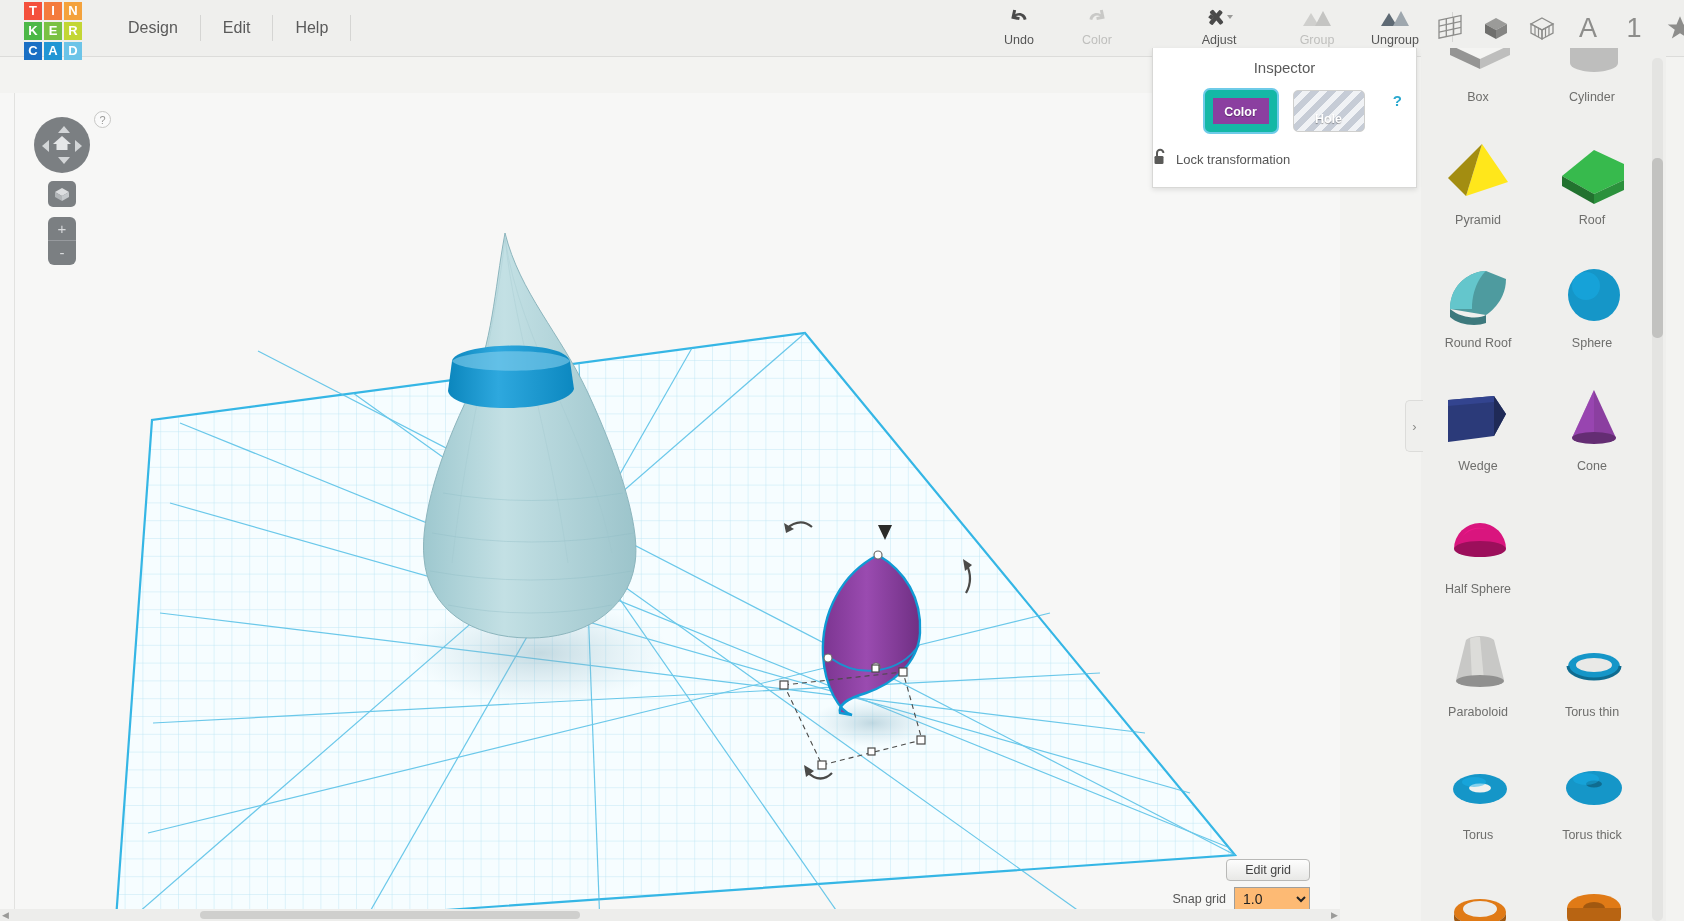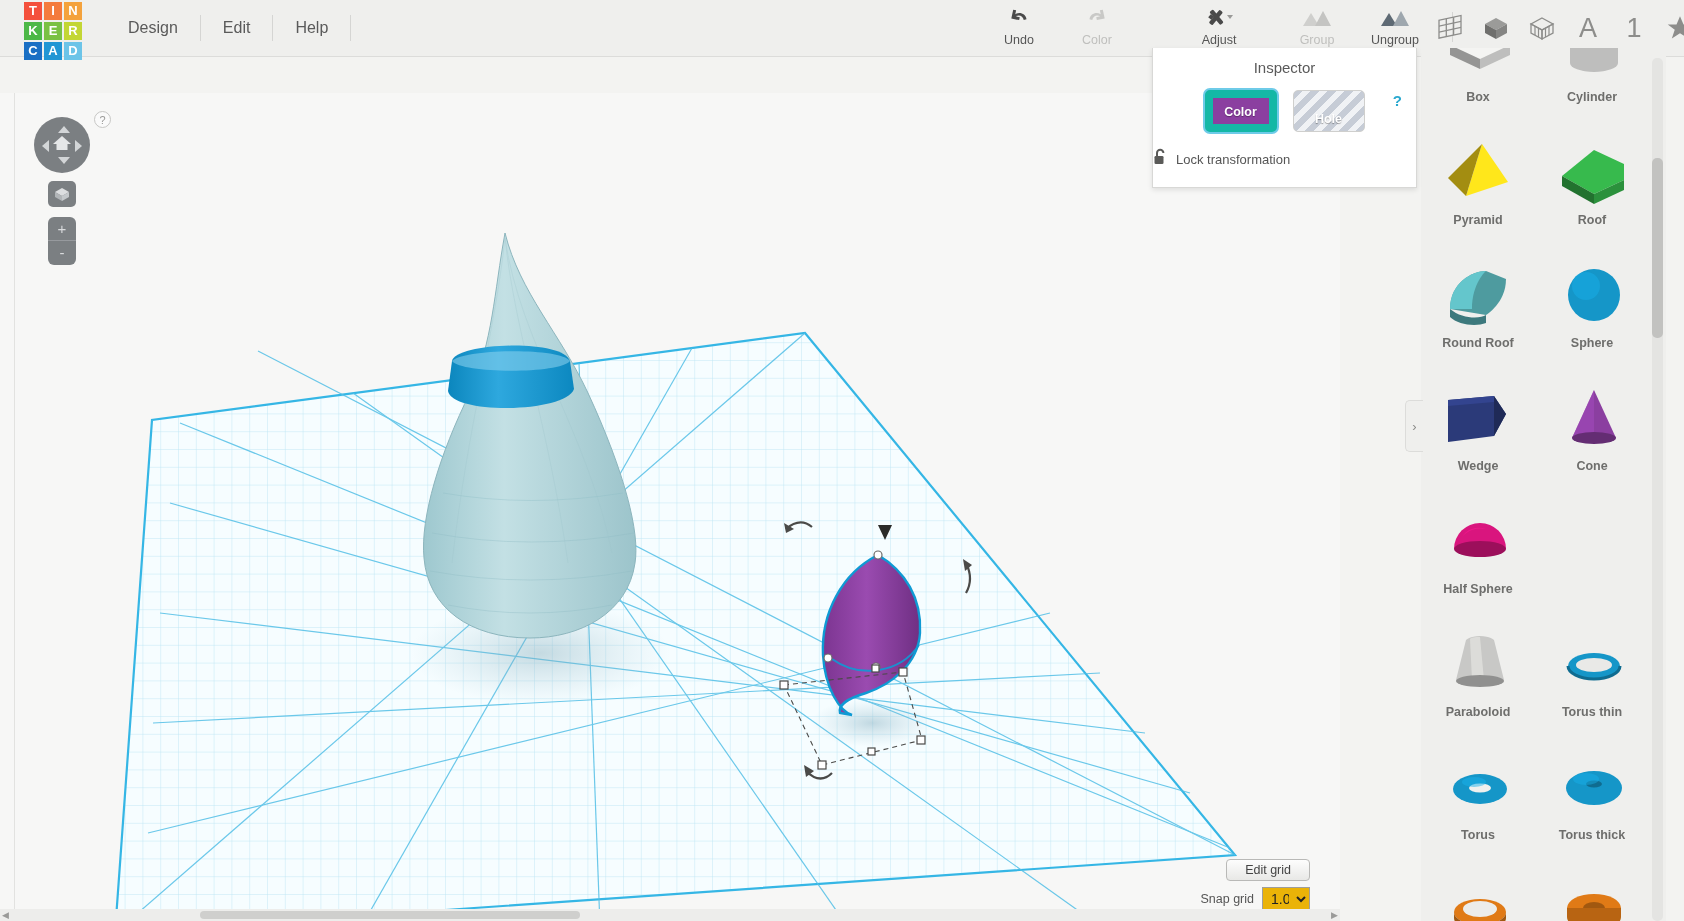--- a/index.html
+++ b/index.html
@@ -88,21 +88,21 @@
   #scene { position: absolute; left: 0; top: 0; width: 1340px; height: 828px; }
 
   
   #editgrid { position: absolute; right: 30px; bottom: 40px; font-size: 12.5px;
               padding: 3px 18px; border: 1px solid #b9b9b7; border-radius: 4px;
               background: linear-gradient(#fdfdfd,#e8e8e6); color: #444; cursor: pointer; }
   #snapwrap { position: absolute; right: 30px; bottom: 10px; display: flex;
               align-items: center; gap: 8px; }
   #snaplabel { font-size: 12.5px; color: #555; }
   #snapsel { font-size: 14px; padding: 1px 4px; border: 1px solid #9e9e9c;
-             background: #eab308; width: 48px; height: 24px; color: #222;
+             background: #fdba74; width: 76px; height: 24px; color: #222;
              font-family: "Liberation Sans", sans-serif; }
 
   
   #inspector { position: absolute; left: 1152px; top: 48px; width: 265px; height: 140px;
                background: #fff; border: 1px solid #d8d8d6; border-top: none;
                box-shadow: 0 2px 5px rgba(0,0,0,.10); z-index: 40; }
   #insp-title { text-align: center; font-size: 15px; color: #5a5a5a; margin-top: 11px; }
   #insp-row { display: flex; justify-content: center; gap: 16px; margin-top: 14px; }
   .swatch { width: 72px; height: 42px; border-radius: 5px; position: relative;
             cursor: pointer; display: flex; align-items: flex-end;
@@ -117,21 +117,21 @@
   #insp-help { position: absolute; right: 14px; top: 44px; color: #29a8cf;
                font-size: 15px; font-weight: bold; cursor: pointer; }
   #lockrow { display: flex; align-items: center; 
              gap: 8px; margin-top: 16px; cursor: pointer; }
   #lockrow .lt { font-size: 13px; color: #555; }
 
   
   #shapes { position: absolute; left: 1421px; top: 48px; width: 245px; height: 873px;
             background: #efefed; overflow: hidden; }
   #shapes-inner { position: absolute; left: 0; top: -48px; width: 228px; }
-  .srow { display: flex; font-weight: bold; }
+  .srow { display: flex; }
   .scell { width: 114px; height: 123px; display: flex; flex-direction: column;
            align-items: center; justify-content: flex-start; padding-top: 10px;
            cursor: pointer; }
   .scell .sh { height: 78px; display: flex; align-items: center; justify-content: center; }
   .scell .cap { font-size: 12.5px; color: #6e6e6c; margin-top: 2px;
                 text-align: center; width: 112px; }
   
   #panel-scroll { position: absolute; right: 3px; top: 10px; width: 11px; height: 863px;
                   background: #e4e4e2; border-radius: 5px; }
   #panel-thumb { position: absolute; left: 0; top: 100px; width: 11px; height: 180px;

